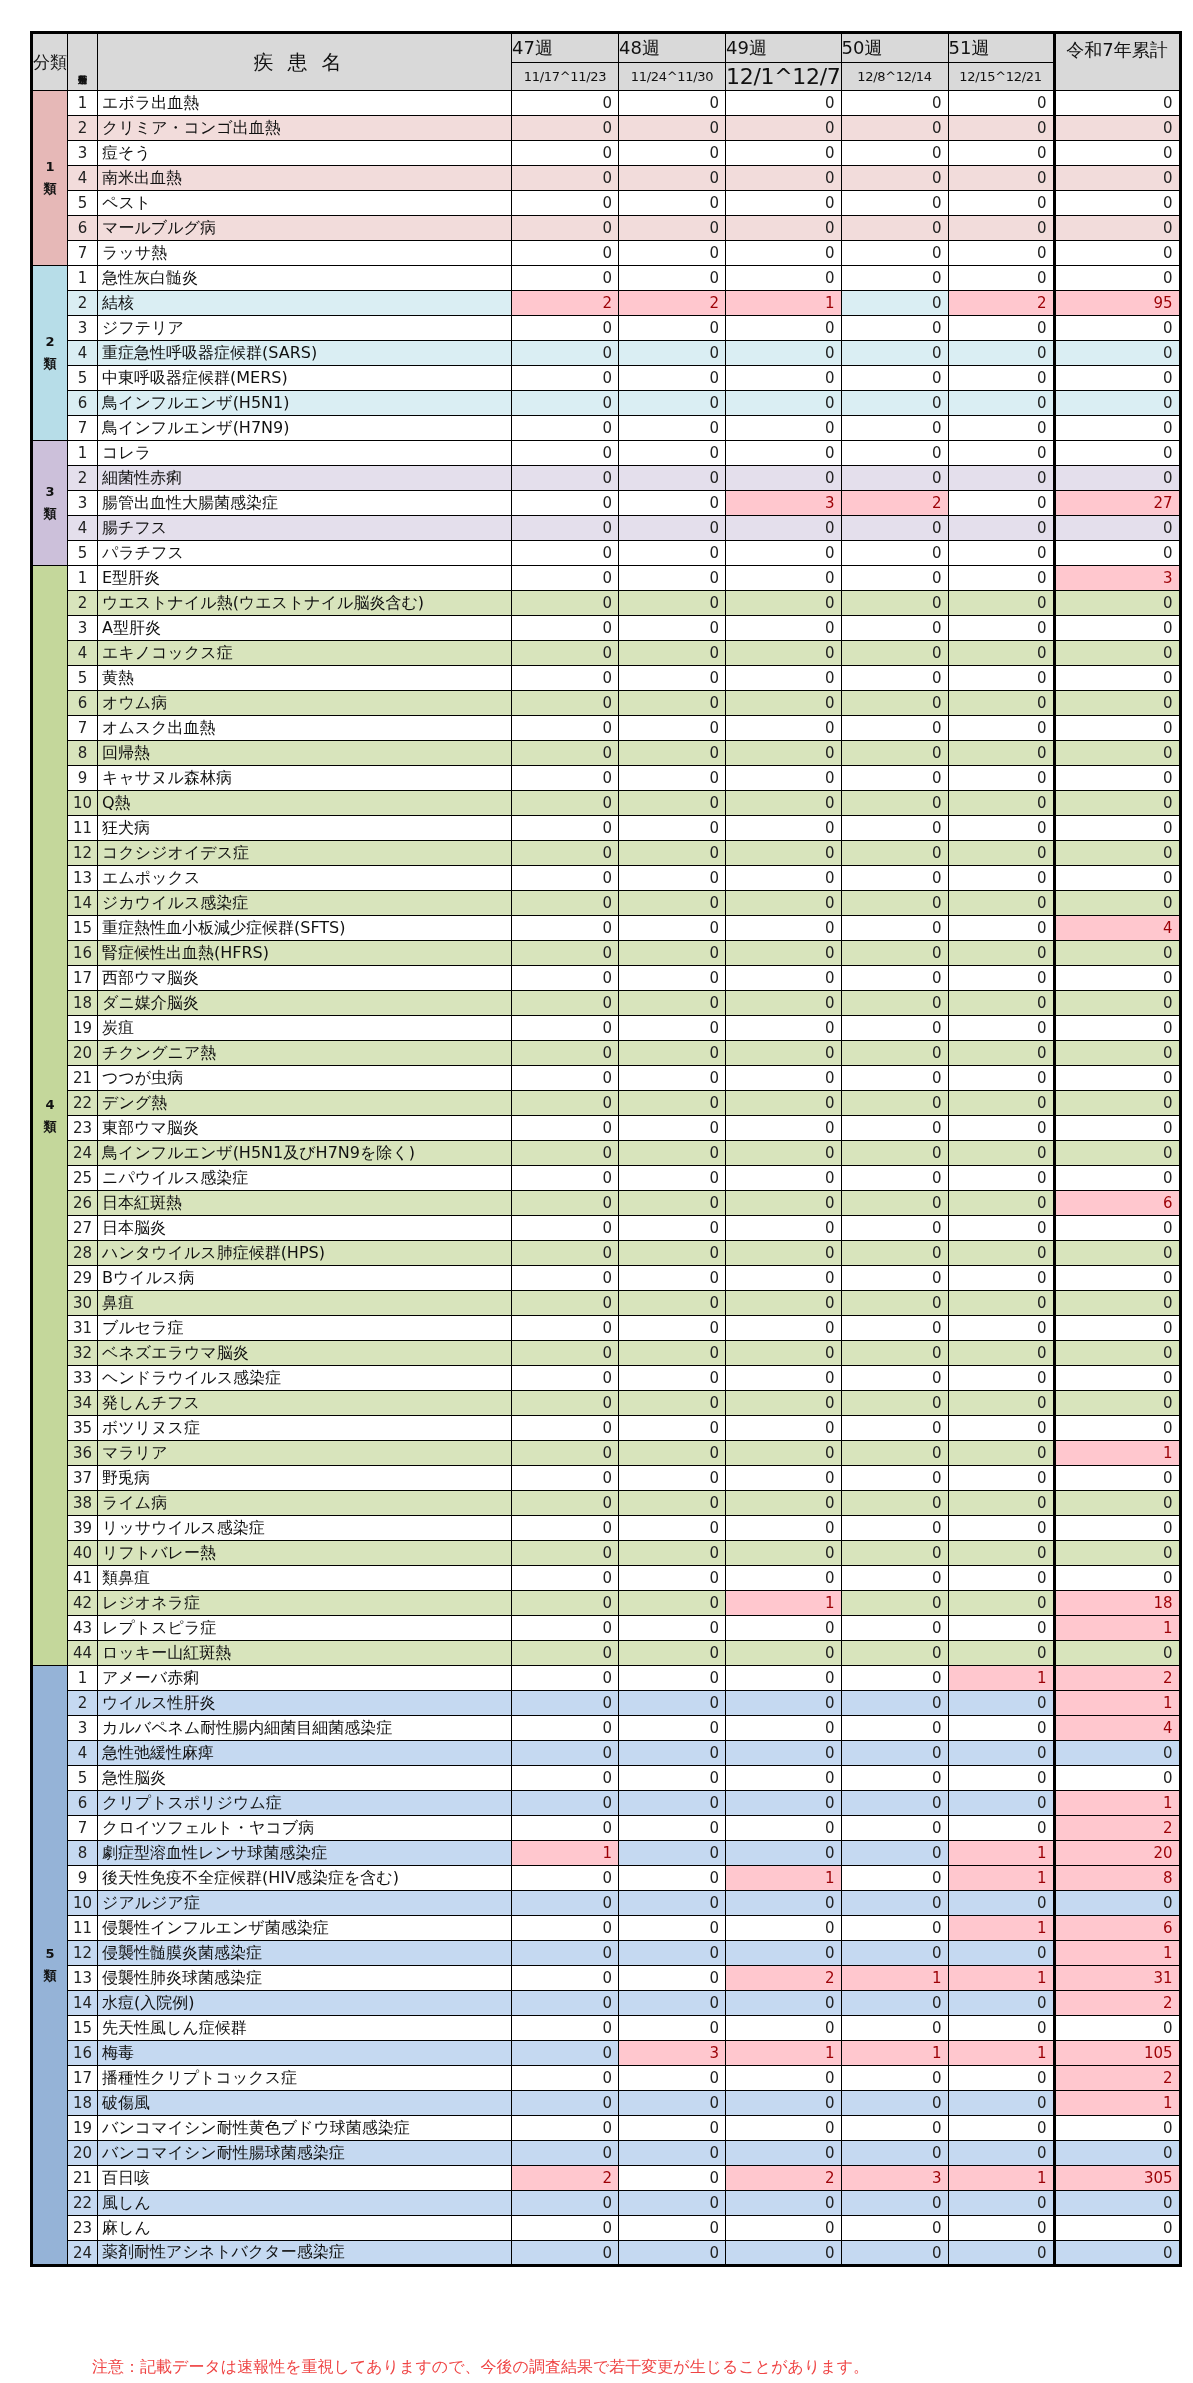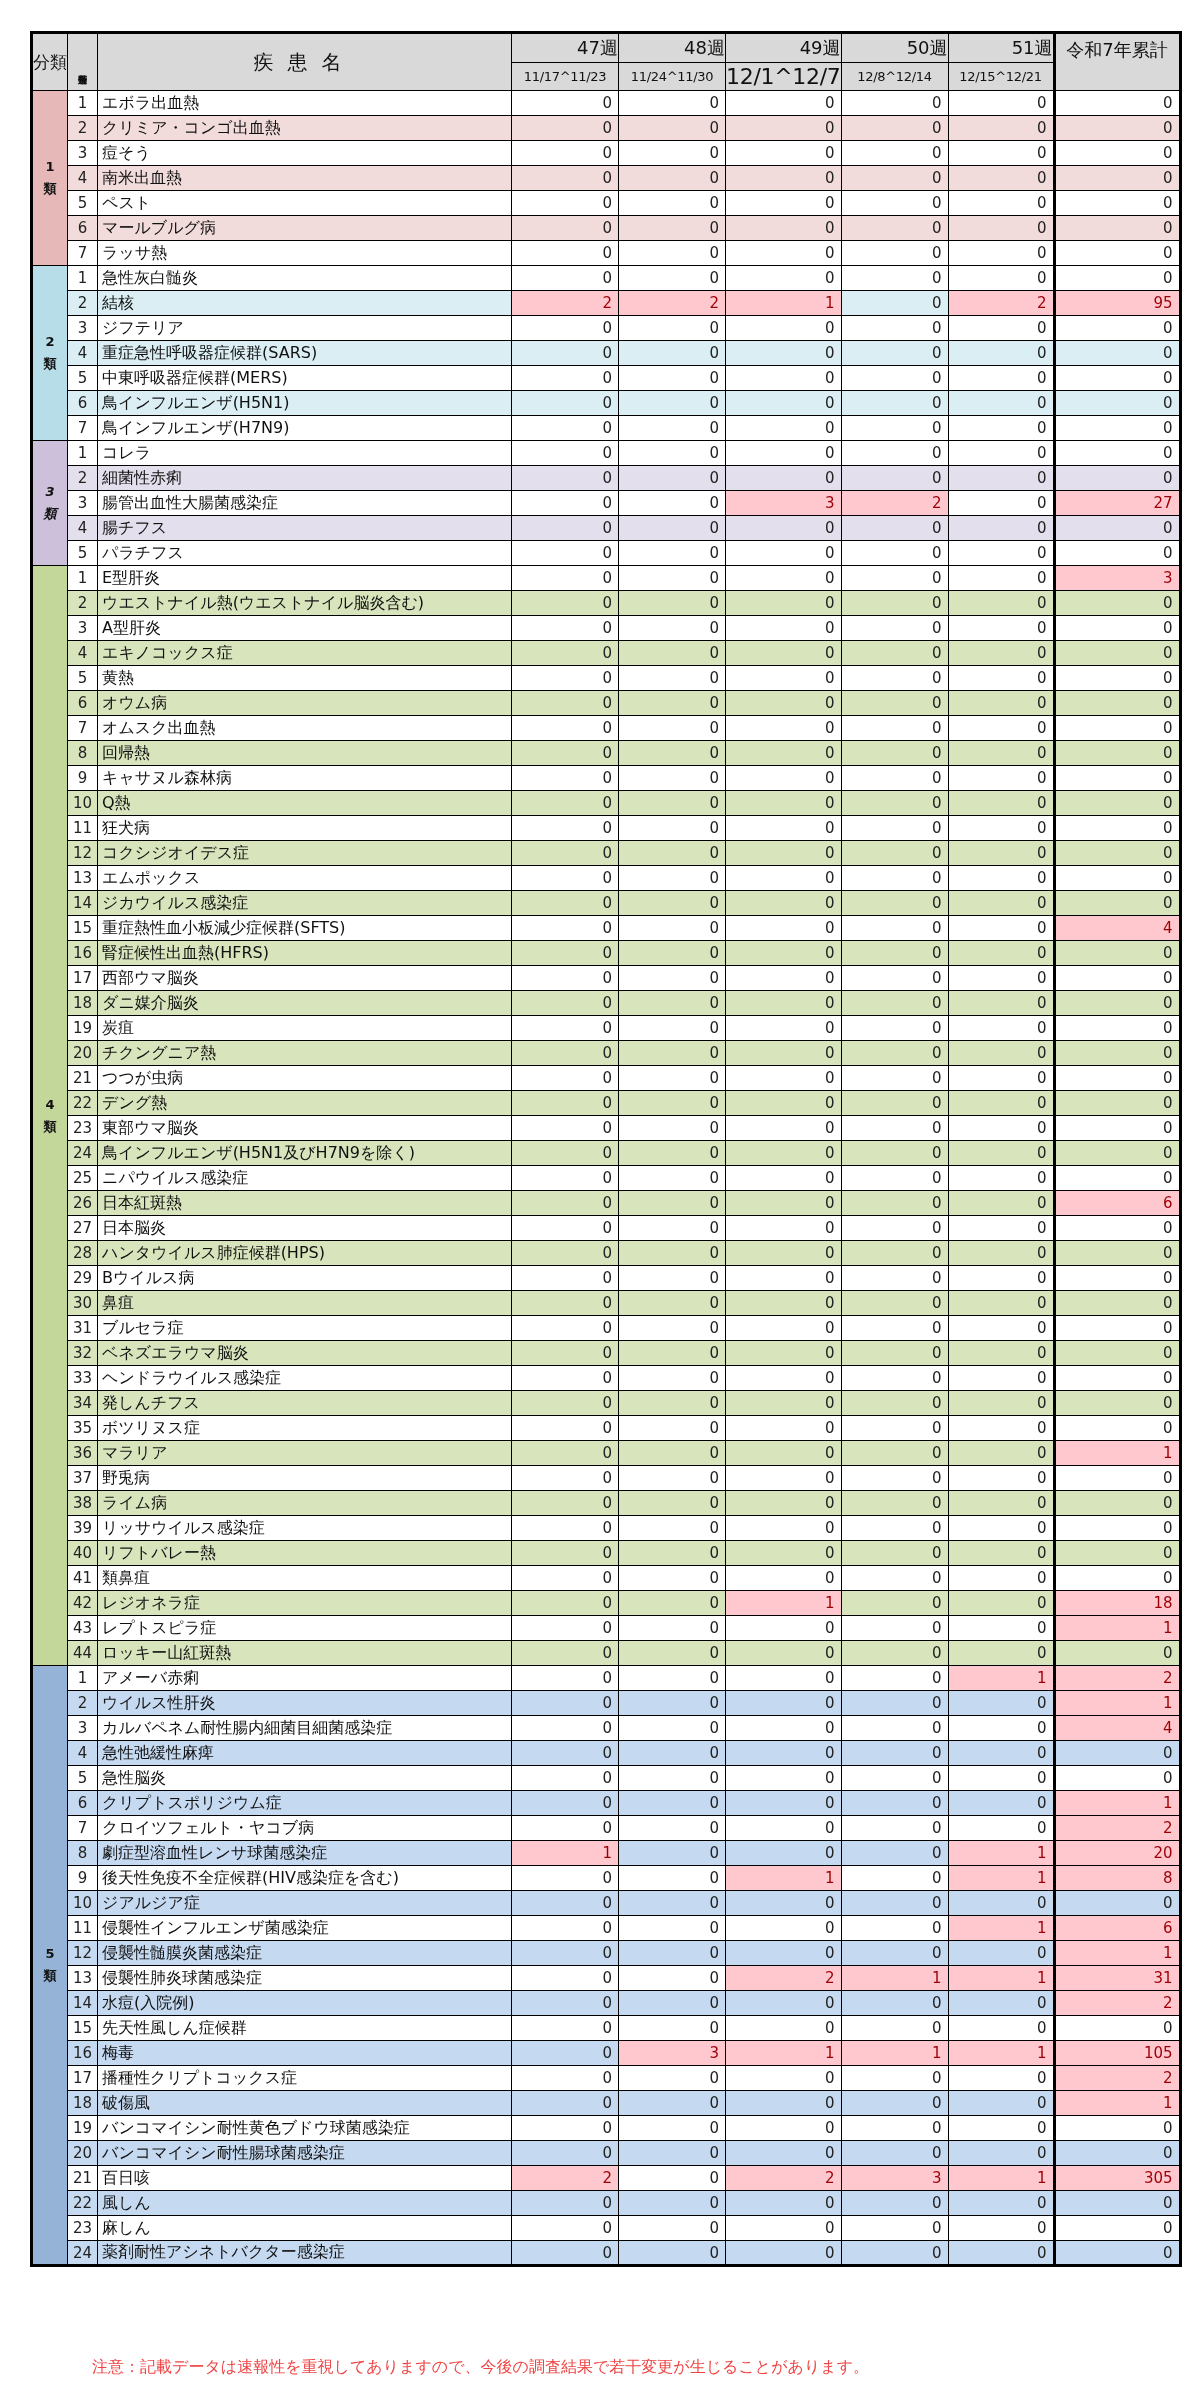--- a/index.html
+++ b/index.html
@@ -5,21 +5,21 @@
   html, body { margin:0; padding:0; background:#ffffff; }
   body { width:1193px; height:2383px; position:relative; font-family:"DejaVu Sans", "Liberation Sans", sans-serif; color:#111; }
   #report { position:absolute; left:30px; top:31px; border-collapse:collapse; table-layout:fixed; border:3px solid #000; }
   #report td, #report th { border:1px solid #000; padding:0; overflow:hidden; white-space:nowrap; }
   #report th { background:#d9d9d9; font-weight:normal; }
   .hdr-top { height:30px; }
   .hdr-bot { height:28px; }
   .h-class { font-size:17px; line-height:24px; text-align:center;margin-left:20px; }
   .h-sub { font-size:9px; line-height:10px; text-align:center; font-weight:bold; writing-mode:vertical-rl; }
   .h-name { font-size:20px; letter-spacing:14px; text-align:center; }
-  .h-week { font-size:18px; text-align:right; }
+  .h-week { font-size:18px; text-align:left; }
   .h-range { font-size:13px; text-align:center; letter-spacing:-0.3px; }
   .h-range.big { font-size:22px; }
   .h-total { font-size:18px; text-align:center; vertical-align:top; padding-top:4px !important; border-left:3px solid #000 !important; }
   tr.row { height:25px; }
   td.cls { text-align:center; vertical-align:middle; font-weight:bold; font-size:13px; line-height:22px; }
   td.num { text-align:center; font-size:15px; color:#222; }
   td.name { font-size:16px; padding-left:4px !important; }
   td.val { text-align:right; padding-right:6px !important; font-size:15px; color:#222; }
   td.val.hl { background:#ffc7ce !important; color:#9c0006; }
   td.total { border-left:3px solid #000 !important; }
@@ -204,21 +204,21 @@
         <td class="num w">7</td>
         <td class="name w">鳥インフルエンザ(H7N9)</td>
         <td class="val w">0</td>
         <td class="val w">0</td>
         <td class="val w">0</td>
         <td class="val w">0</td>
         <td class="val w">0</td>
         <td class="val total w">0</td>
       </tr>
       <tr class="row group-start">
-        <td class="cls c3" rowspan="5"><span style="display: inline-block; width: 1em; word-break: break-all; white-space: normal; font-style: italic;">3類</span></td>
+        <td class="cls c3" rowspan="5"><span style="display: inline-block; width: 1em; word-break: break-all; white-space: normal;">3類</span></td>
         <td class="num w">1</td>
         <td class="name w">コレラ</td>
         <td class="val w">0</td>
         <td class="val w">0</td>
         <td class="val w">0</td>
         <td class="val w">0</td>
         <td class="val w">0</td>
         <td class="val total w">0</td>
       </tr>
       <tr class="row">

